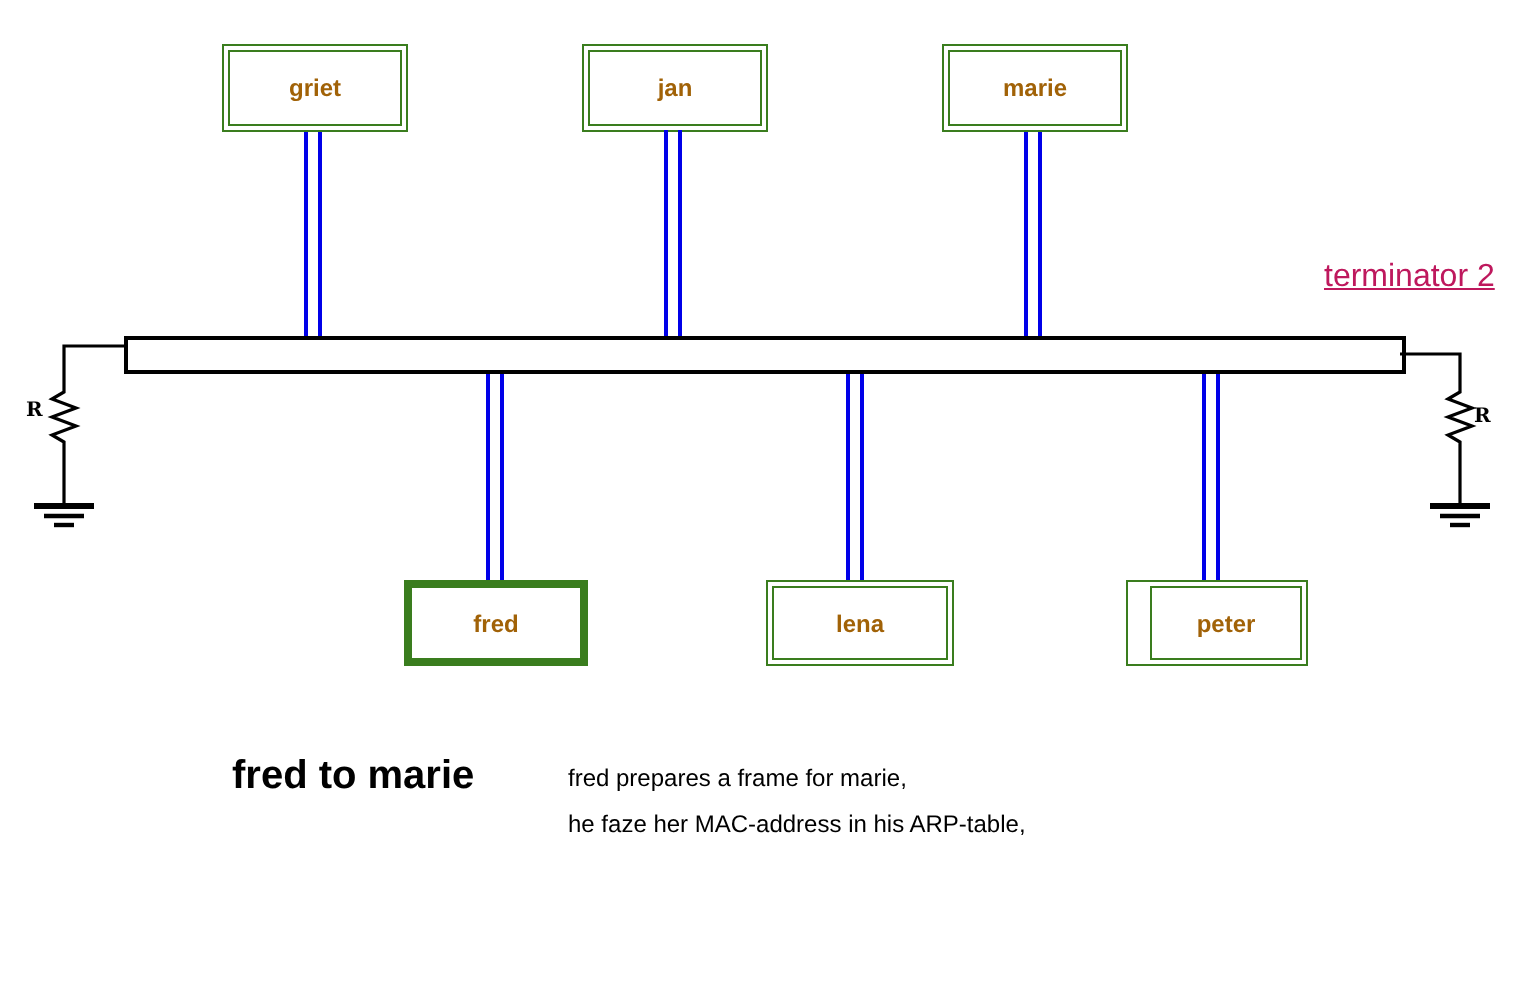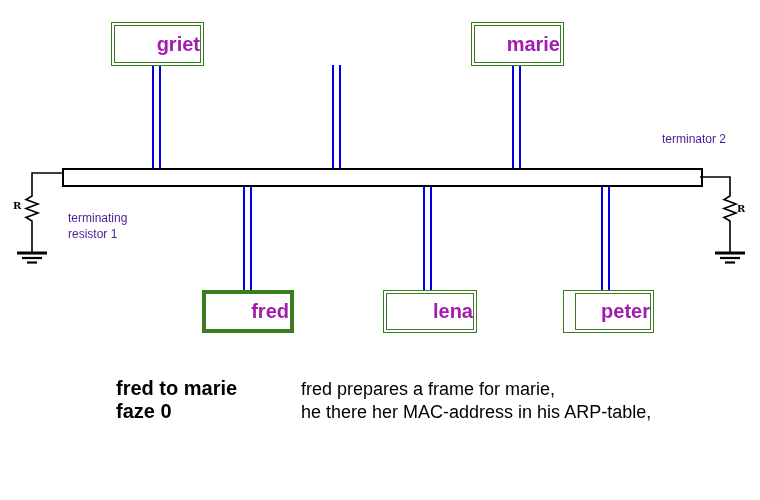--- a/index.html
+++ b/index.html
@@ -23,24 +23,24 @@
     padding: 2px;
     background: #ffffff;
   }
   .node-inner {
     box-sizing: border-box;
     width: 100%;
     height: 100%;
     border: 1px solid #3a7d1e;
     display: flex;
     align-items: center;
-    justify-content: flex-end;
-    font-size: 20px;
+    justify-content: center;
+    font-size: 12px;
     font-weight: bold;
-    color: #a21caf;
+    color: #a16207;
   }
   .node.active { border-width: 4px; padding: 1px; }
   .node.active .node-inner { border: none; }
 
   
   .drop {
     position: absolute;
     width: 9px;
     box-sizing: border-box;
     border-left: 2px solid #0000e8;
@@ -60,52 +60,57 @@
   .term-svg { position: absolute; }
   .r-label {
     position: absolute;
     font-family: "DejaVu Serif", serif;
     font-size: 10px;
     font-weight: bold;
     color: #000000;
   }
   .term-caption {
     position: absolute;
-    font-size: 12px;
+    font-size: 16px;
     line-height: 16px;
-    color: #4c1d95;
+    color: #be185d;
     white-space: nowrap;
+    text-decoration: underline;
   }
 
   
   .event-block {
     position: absolute;
     left: 116px; top: 377px;
     font-size: 20px;
     font-weight: bold;
     line-height: 23px;
     white-space: nowrap;
   }
   .desc-block {
     position: absolute;
     left: 284px; top: 378px;
-    font-size: 18px;
+    font-size: 12px;
     line-height: 23px;
     white-space: nowrap;
-    margin-left: 17px;
   }
 </style>
 </head>
 <body>
 
 <div class="stage">
 
   <div class="node" style="left:111px; top:22px;">
     <div class="node-inner">
         <span>griet</span>
+      </div>
+  </div>
+  <div class="node" style="left:291px; top:22px;">
+    <div class="node-inner">
+        <span>jan</span>
       </div>
   </div>
   <div class="node active" style="left:202px; top:290px; width:92px; height:43px;">
     <div class="node-inner">
         <span>fred</span>
       </div>
   </div>
 
   <div class="node" style="left:471px; top:22px;">
     <div class="node-inner">
@@ -132,36 +137,31 @@
 
   <div class="bus"></div>
 
   <svg class="term-svg" style="left:8px; top:170px;" width="56" height="96" viewBox="0 0 56 96">
     <polyline points="56,3 24,3 24,26 18,29.5 30,34 18,38.5 30,43 18,47.5 24,51 24,83" fill="none" stroke="#000000" stroke-width="1.6"></polyline>
     <line x1="9" y1="83" x2="39" y2="83" stroke="#000000" stroke-width="3"></line>
     <line x1="14" y1="88" x2="34" y2="88" stroke="#000000" stroke-width="2.2"></line>
     <line x1="19" y1="92.5" x2="29" y2="92.5" stroke="#000000" stroke-width="2.2"></line>
   </svg>
   <div class="r-label" style="left:13px; top:200px;">R</div>
-  <div class="term-caption" style="left:68px; top:210px;">
-    <div>terminating</div>
-    <div>resistor 1</div>
-  </div>
 
   <svg class="term-svg" style="left:700px; top:175px;" width="56" height="92" viewBox="0 0 56 92">
     <polyline points="0,2 30,2 30,21 24,24.5 36,29 24,33.5 36,38 24,42.5 30,46 30,78" fill="none" stroke="#000000" stroke-width="1.6"></polyline>
     <line x1="15" y1="78" x2="45" y2="78" stroke="#000000" stroke-width="3"></line>
     <line x1="20" y1="83" x2="40" y2="83" stroke="#000000" stroke-width="2.2"></line>
     <line x1="25" y1="87.5" x2="35" y2="87.5" stroke="#000000" stroke-width="2.2"></line>
   </svg>
   <div class="r-label" style="left:737px; top:203px;">R</div>
   <div class="term-caption" style="left:662px; top:131px;">terminator 2</div>
 
   <div class="event-block">
     <div>fred to marie</div>
-    <div>faze 0</div>
   </div>
   <div class="desc-block">
     <div>fred prepares a frame for marie,</div>
-    <div>he there her MAC-address in his ARP-table,</div>
+    <div>he faze her MAC-address in his ARP-table,</div>
   </div>
 
 </div>
 
 </body></html>

